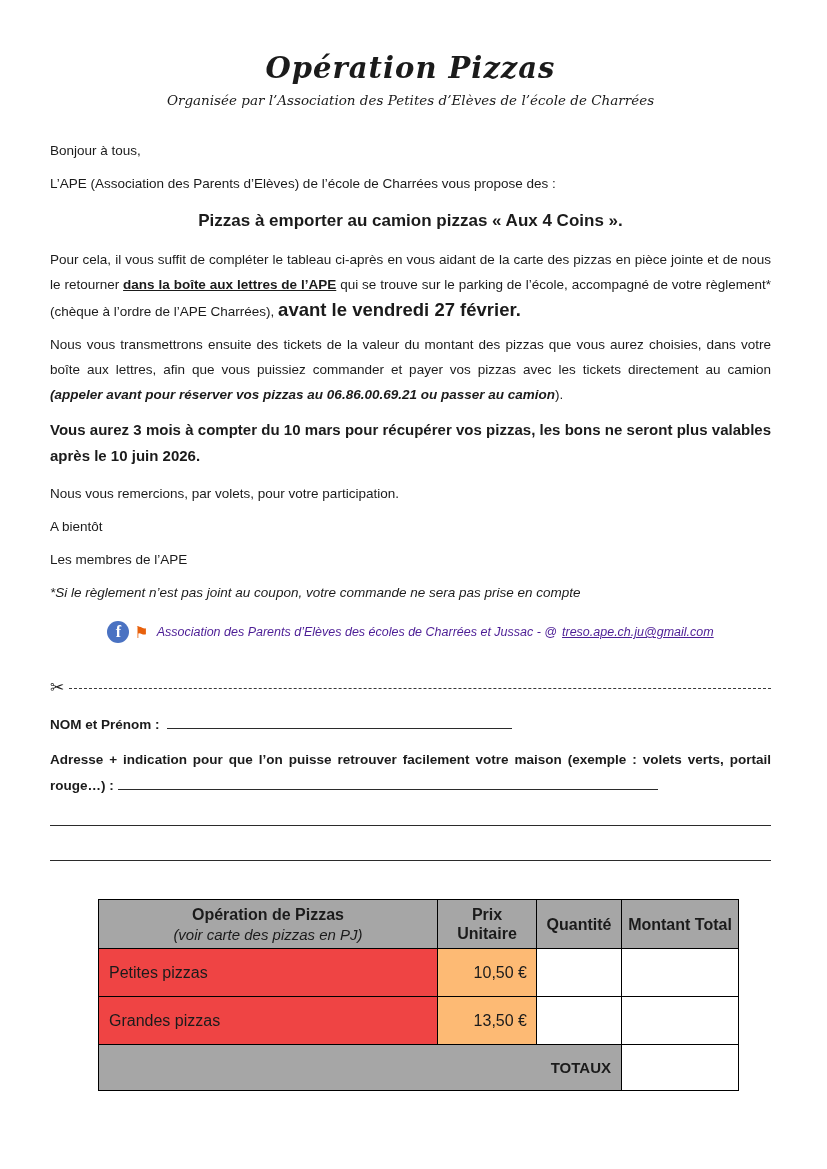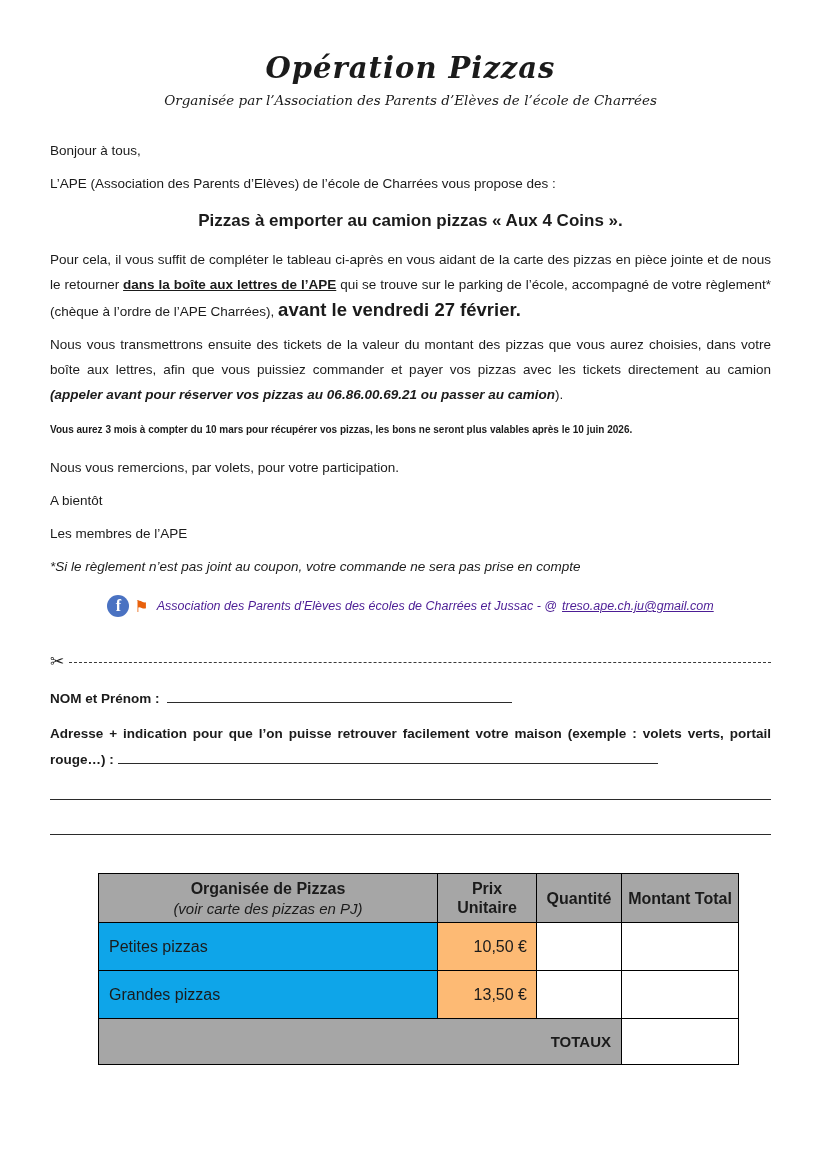--- a/index.html
+++ b/index.html
@@ -17,21 +17,21 @@
   .subtitle {
     font-family:"DejaVu Serif", serif; font-style:italic;
     font-size:13.5px; text-align:center; margin:7px 0 30px;
   }
   p { font-size:13.5px; line-height:25px; margin:0 0 8px; }
   .just { text-align:justify; }
   .headline { text-align:center; font-weight:700; font-size:17px; margin:12px 0 14px; }
   .bu { font-weight:700; text-decoration:underline; }
   .deadline { font-weight:700; font-size:18.5px; }
   .bi { font-weight:700; font-style:italic; }
-  .p3 { font-weight:700; font-size:10px; line-height:26px; margin:10px 0 12px; }
+  .p3 { font-weight:700; font-size:15px; line-height:26px; margin:10px 0 12px; }
   .note { font-style:italic; margin-top:4px; }
   .footer-line {
     display:flex; align-items:center; justify-content:center; gap:5px;
     margin:16px 0 0; font-size:12.5px;
   }
   .assoc, .email-link { font-style:italic; color:#4c1d95; }
   .email-link { text-decoration:underline; cursor:pointer; }
   .fb-icon {
     width:22px; height:22px; border-radius:50%; background:#4a72c2; color:#fff;
     font-weight:700; font-size:16px; line-height:22px; text-align:center;
@@ -55,36 +55,36 @@
   table.order {
     border-collapse:collapse; margin:38px 0 0 48px; table-layout:fixed;
   }
   table.order th, table.order td {
     border:1.5px solid #000; vertical-align:middle; box-sizing:border-box;
   }
   thead th { background:#a6a6a6; height:49px; padding:2px 4px; }
   .cat-title { font-weight:700; font-size:16px; line-height:20px; }
   .cat-sub { font-style:italic; font-weight:400; font-size:15px; line-height:19px; }
   .hdr { font-weight:700; font-size:16px; line-height:19px; text-align:center; }
-  td.cat { padding-left:10px; font-size:16px; height:48px; text-align:left; background:#0ea5e9; }
+  td.cat { padding-left:10px; font-size:16px; height:48px; text-align:left; background:#ef4444; }
   td.price { text-align:right; padding-right:9px; font-size:16px; background:#fdba74; }
   td.empty { background:#fff; }
   td.totals-label {
     background:#a6a6a6; text-align:right; font-weight:700; font-size:15px;
     padding-right:10px; height:46px;
   }
   td.totals-value { background:#fff; }
 </style>
 </head>
 <body>
 
 <div class="page">
 
   <h1 class="title">Opération Pizzas</h1>
-  <div class="subtitle">Organisée par l’Association des Parents d’Elèves de l’école de Charrées</div>
+  <div class="subtitle">Organisée par l’Association des Petites d’Elèves de l’école de Charrées</div>
 
   <p>Bonjour à tous,</p>
   <p>L’APE (Association des Parents d’Elèves) de l’école de Charrées vous propose des :</p>
 
   <p class="headline">Pizzas à emporter au camion pizzas « Aux 4 Coins ».</p>
 
   <p class="just"><span>Pour cela, il vous suffit de compléter le tableau ci-après en vous aidant de la carte des pizzas en pièce jointe et de nous le retourner </span><span class="bu">dans la boîte aux lettres de l’APE</span><span> qui se trouve sur le parking de l’école, accompagné de votre règlement* (chèque à l’ordre de l’APE Charrées), </span><span class="deadline">avant le vendredi 27 février.</span></p>
 
   <p class="just"><span>Nous vous transmettrons ensuite des tickets de la valeur du montant des pizzas que vous aurez choisies, dans votre boîte aux lettres, afin que vous puissiez commander et payer vos pizzas avec les tickets directement au camion </span><span class="bi">(appeler avant pour réserver vos pizzas au 06.86.00.69.21 ou passer au camion</span><span>).</span></p>
 
@@ -123,21 +123,21 @@
   <table class="order">
     <colgroup>
       <col style="width:339px">
       <col style="width:99px">
       <col style="width:85px">
       <col style="width:117px">
     </colgroup>
     <thead>
       <tr>
         <th>
-          <div class="cat-title">Organisée de Pizzas</div>
+          <div class="cat-title">Opération de Pizzas</div>
           <div class="cat-sub">(voir carte des pizzas en PJ)</div>
         </th>
         <th class="hdr">Prix Unitaire</th>
         <th class="hdr">Quantité</th>
         <th class="hdr">Montant Total</th>
       </tr>
     </thead>
     <tbody>
       <tr>
         <td class="cat">Petites pizzas</td>

